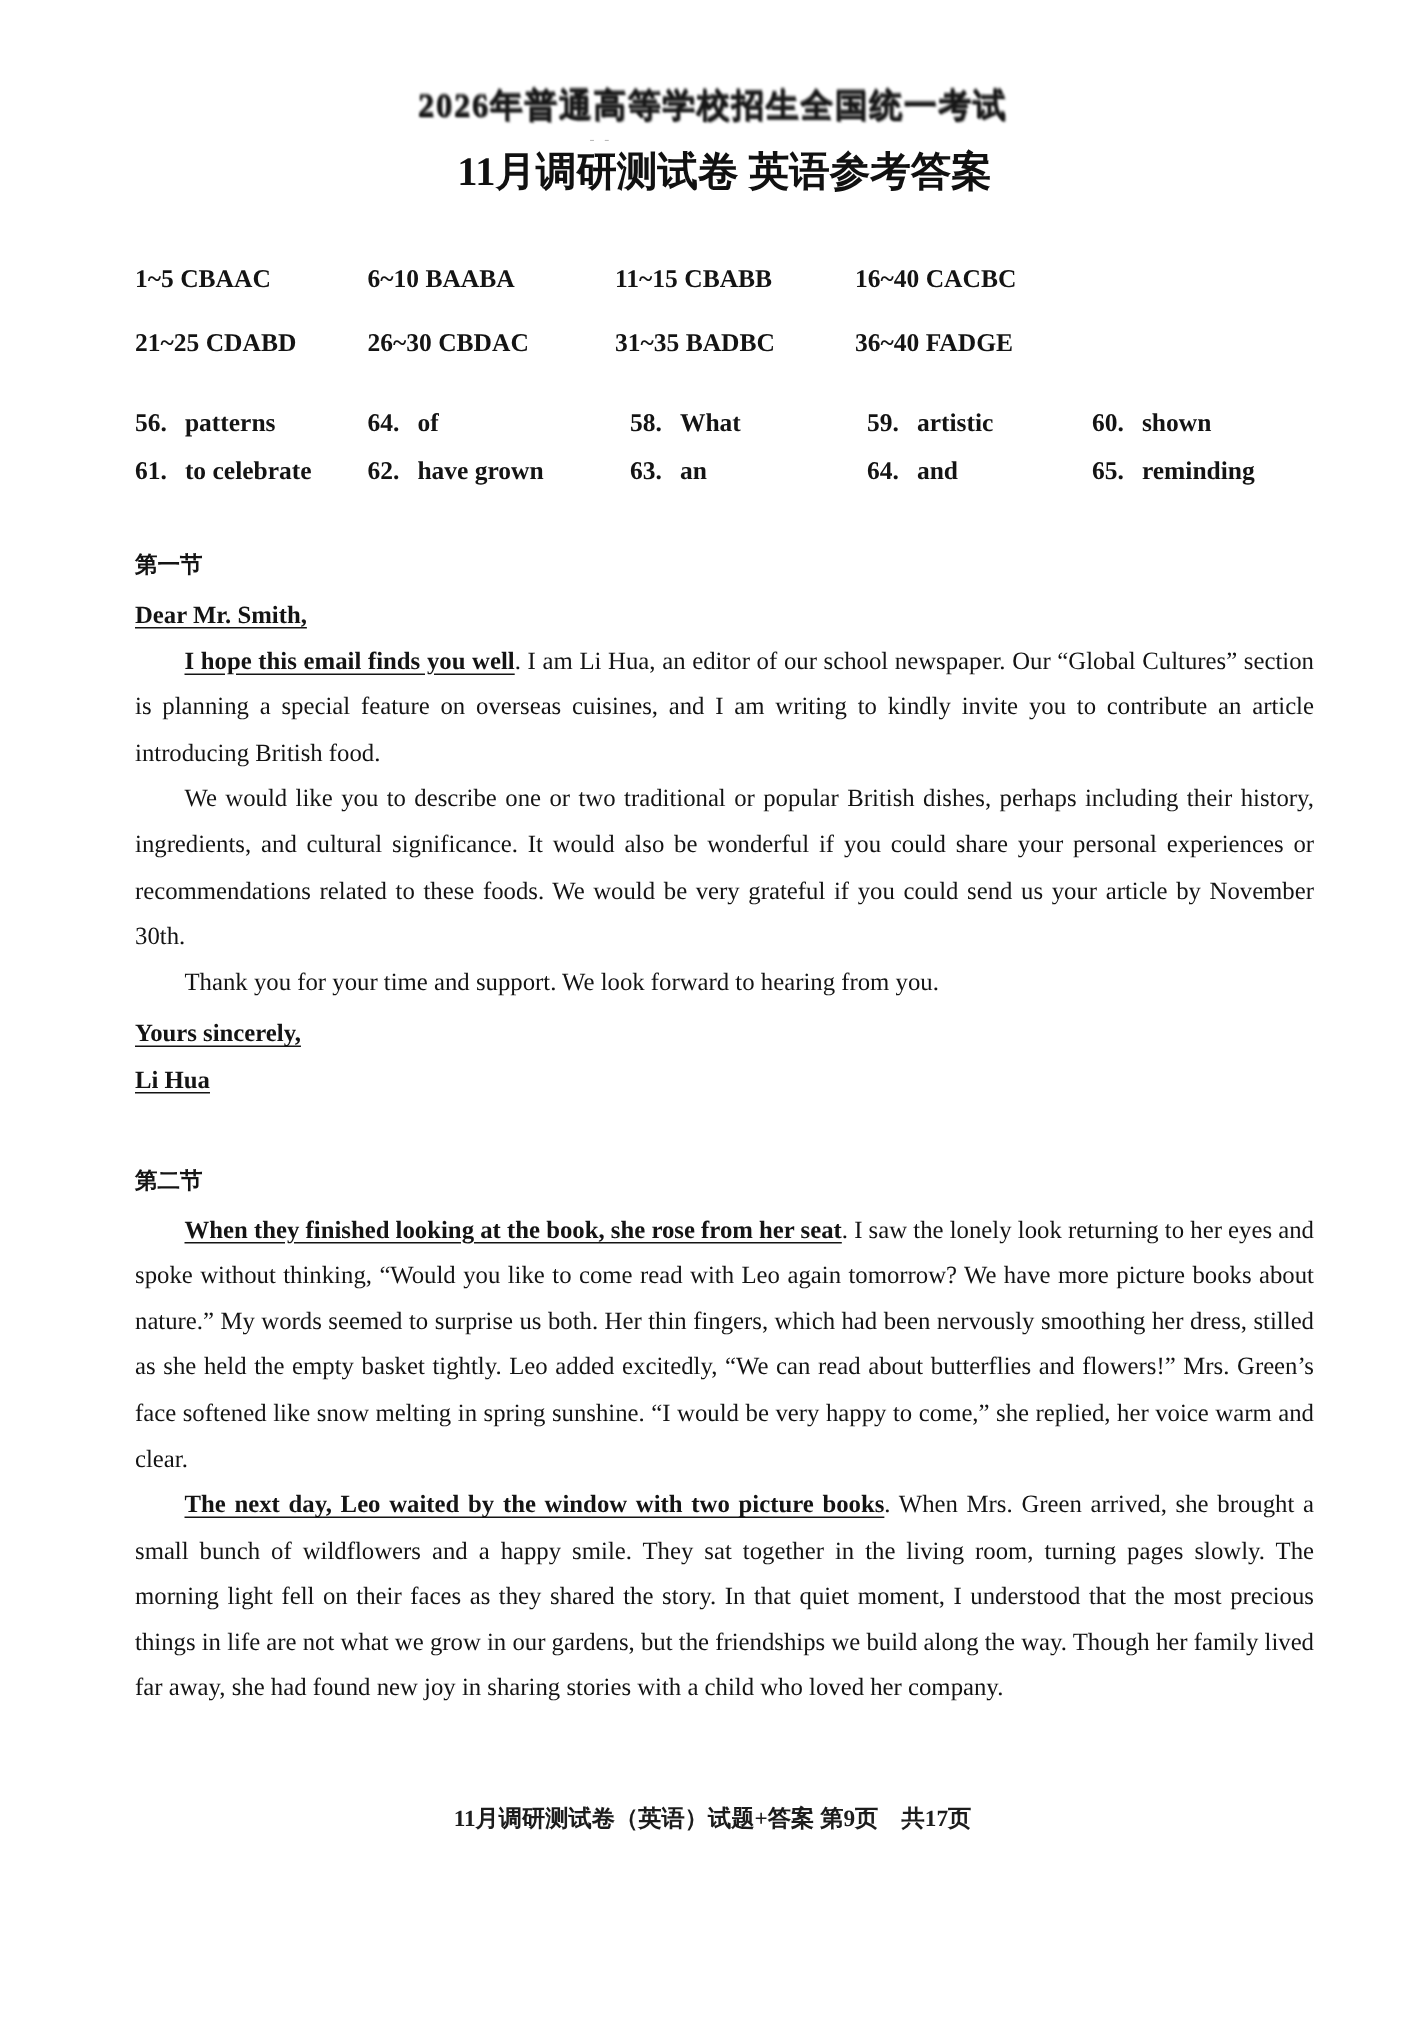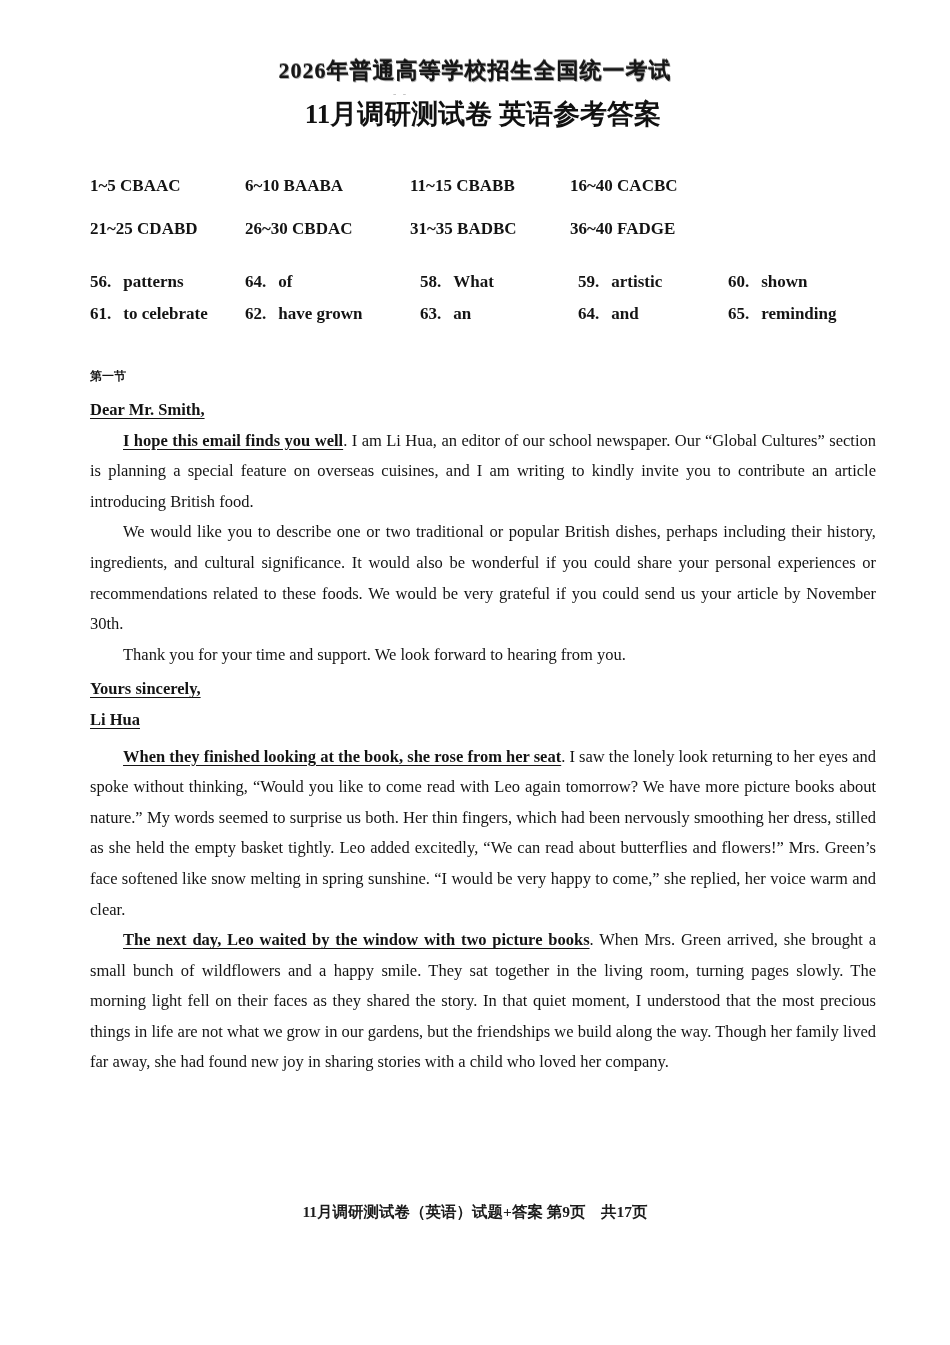--- a/index.html
+++ b/index.html
@@ -70,21 +70,21 @@
     display: grid;
     grid-template-columns: 155px 175px 158px 150px 1fr;
     line-height: 24px;
     margin-bottom: 8px;
   }
   .fill-cell .num {
     display: inline-block;
     margin-right: 12px;
   }
   .section-heading {
-    font-size: 12px;
+    font-size: 15px;
     font-weight: bold;
     font-family: "DejaVu Sans", "Liberation Sans", sans-serif;
     line-height: 24px;
   }
   .s1-heading { margin-top: 38px; }
   .s2-heading { margin-top: 39px; }
   .prose {
     font-size: 16.5px;
     line-height: 30.6px;
     text-align: justify;
@@ -161,20 +161,21 @@
       <p class="para no-indent"><span class="lead">Dear Mr. Smith,</span></p>
       <p class="para"><span class="lead">I hope this email finds you well</span><span>. I am Li Hua, an editor of our school newspaper. Our “Global Cultures” section is planning a special feature on overseas cuisines, and I am writing to kindly invite you to contribute an article introducing British food.</span></p>
       <p class="para">We would like you to describe one or two traditional or popular British dishes, perhaps including their history, ingredients, and cultural significance. It would also be wonderful if you could share your personal experiences or recommendations related to these foods. We would be very grateful if you could send us your article by November 30th.</p>
       <p class="para">Thank you for your time and support. We look forward to hearing from you.</p>
       <div class="sig-block">
         <p class="para no-indent"><span class="lead">Yours sincerely,</span></p>
         <p class="para no-indent"><span class="lead">Li Hua</span></p>
       </div>
     </div>
 
+    <div class="section-heading s2-heading">第二节</div>
 
     <div class="prose s2-body">
       <p class="para"><span class="lead">When they finished looking at the book, she rose from her seat</span><span>. I saw the lonely look returning to her eyes and spoke without thinking, “Would you like to come read with Leo again tomorrow? We have more picture books about nature.” My words seemed to surprise us both. Her thin fingers, which had been nervously smoothing her dress, stilled as she held the empty basket tightly. Leo added excitedly, “We can read about butterflies and flowers!” Mrs. Green’s face softened like snow melting in spring sunshine. “I would be very happy to come,” she replied, her voice warm and clear.</span></p>
       <p class="para"><span class="lead">The next day, Leo waited by the window with two picture books</span><span>. When Mrs. Green arrived, she brought a small bunch of wildflowers and a happy smile. They sat together in the living room, turning pages slowly. The morning light fell on their faces as they shared the story. In that quiet moment, I understood that the most precious things in life are not what we grow in our gardens, but the friendships we build along the way. Though her family lived far away, she had found new joy in sharing stories with a child who loved her company.</span></p>
     </div>
 
   </div>
 
   <div class="footer">11月调研测试卷（英语）试题+答案 第9页　共17页</div>
 

